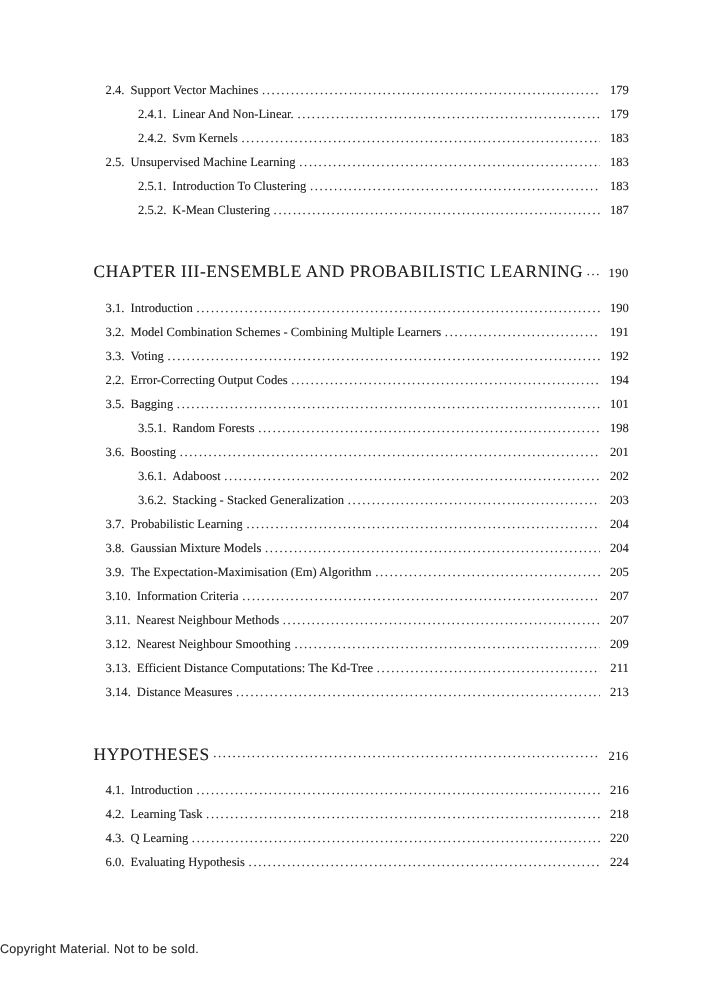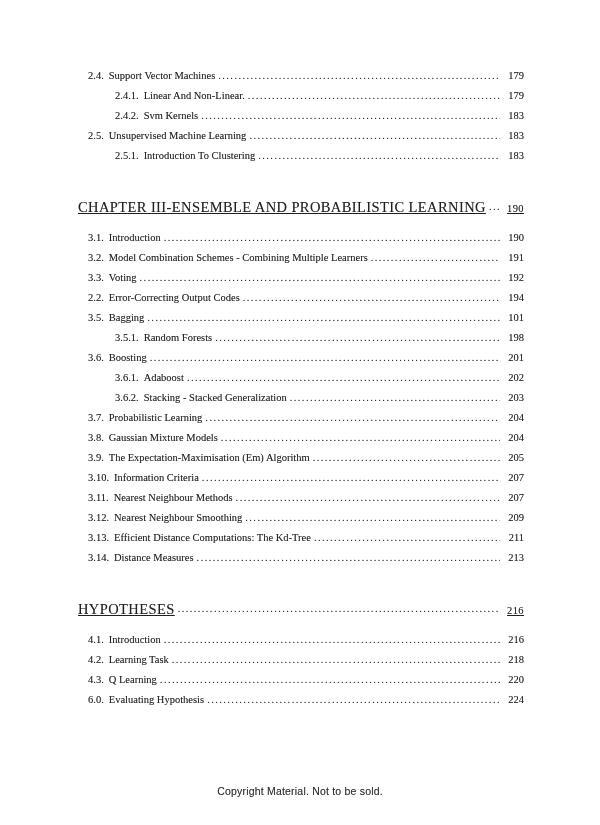--- a/index.html
+++ b/index.html
@@ -52,29 +52,29 @@
     flex: 0 0 auto;
     min-width: 20px;
     text-align: right;
     font-size: 10.5px;
   }
   .chapter {
     margin: 30px 0 8px 0;
     font-size: 14.5px;
     letter-spacing: 0.4px;
   }
-  .ch-line { line-height: 22px; text-decoration: underline; }
+  .ch-line { line-height: 22px; }
   .ch-last { display: flex; align-items: baseline; white-space: nowrap; }
   .ch-last .ch-text { flex: 0 1 auto; }
   .footer {
     position: absolute;
     left: 0;
     top: 785px;
     width: 100%;
-    text-align: center;
+    text-align: left;
     font-family: "Liberation Sans", "DejaVu Sans", sans-serif;
     font-size: 10.5px;
     color: #303030;
     letter-spacing: 0.2px;
   }
 </style>
 </head>
 <body>
 
 <div class="page">
@@ -102,20 +102,26 @@
         <span class="title">Unsupervised Machine Learning</span>
         <span class="leader"></span>
         <span class="page-num">183</span>
       </div>
       <div class="row lvl2">
         <span class="num">2.5.1.</span>
         <span class="title">Introduction To Clustering</span>
         <span class="leader"></span>
         <span class="page-num">183</span>
       </div>
+      <div class="row lvl2">
+        <span class="num">2.5.2.</span>
+        <span class="title">K-Mean Clustering</span>
+        <span class="leader"></span>
+        <span class="page-num">187</span>
+      </div>
       <div class="chapter">
         <div class="ch-line ch-last">
           <span class="ch-text">CHAPTER III-ENSEMBLE AND PROBABILISTIC LEARNING</span>
           <span class="leader"></span>
           <span class="page-num">190</span>
         </div>
       </div>
       <div class="row lvl1">
         <span class="num">3.1.</span>
         <span class="title">Introduction</span>

